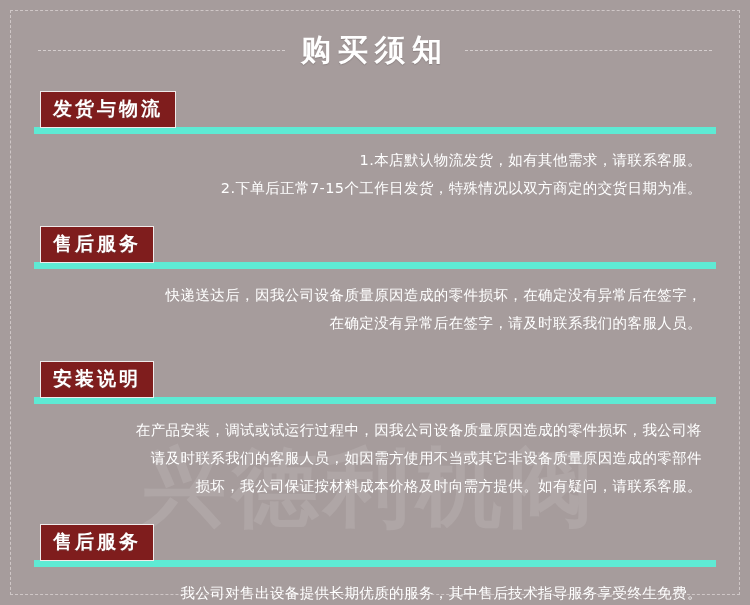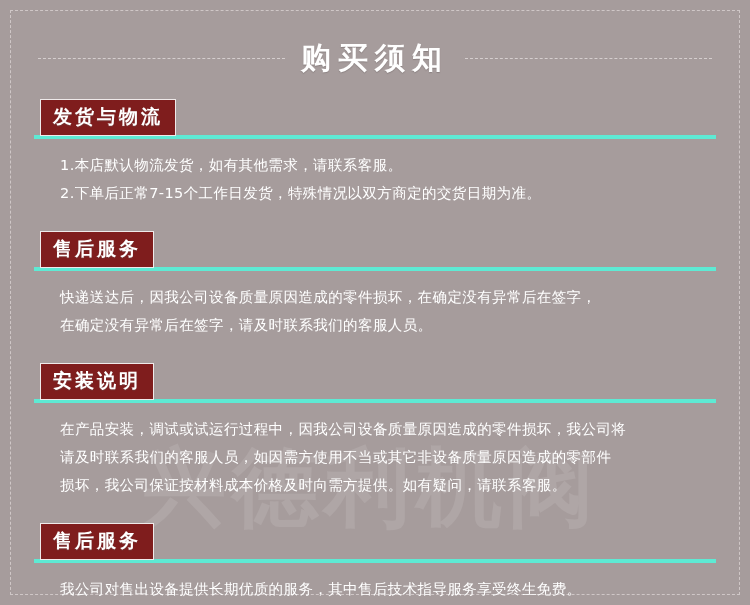--- a/index.html
+++ b/index.html
@@ -53,21 +53,21 @@
     position: relative;
     z-index: 2;
     padding: 0 34px;
   }
 
   
   .title-row {
     display: flex;
     align-items: center;
     justify-content: center;
-    padding-top: 38px;
+    padding-top: 30px;
     padding-bottom: 6px;
   }
   .title-line {
     flex: 1 1 auto;
     height: 0;
     border-top: 1px dashed #d5cece;
     margin: 0 4px;
   }
   .main-title {
     flex: 0 0 auto;
@@ -95,22 +95,23 @@
   .sec-head-text {
     font-size: 19px;
     font-weight: bold;
     letter-spacing: 3px;
     color: #ffffff;
     font-family: "DejaVu Sans", sans-serif;
     text-shadow: 0 1px 1px rgba(100,90,90,0.4);
   }
   .sec-body {
     margin-top: -1px;
-    border-top: 4px solid #5eead4;
+    border-top: 7px solid #5eead4;
     padding: 12px 14px 10px 26px;
+    text-align: right;
   }
   .line {
     font-size: 14.5px;
     line-height: 28px;
     color: #ffffff;
     font-family: "DejaVu Sans", sans-serif;
     letter-spacing: 0.4px;
     white-space: nowrap;
   }
 </style>

